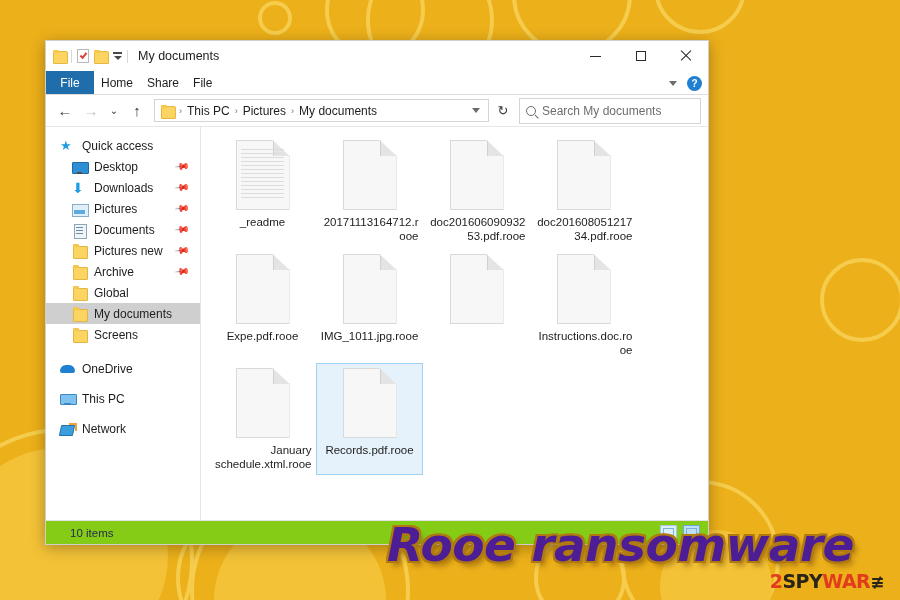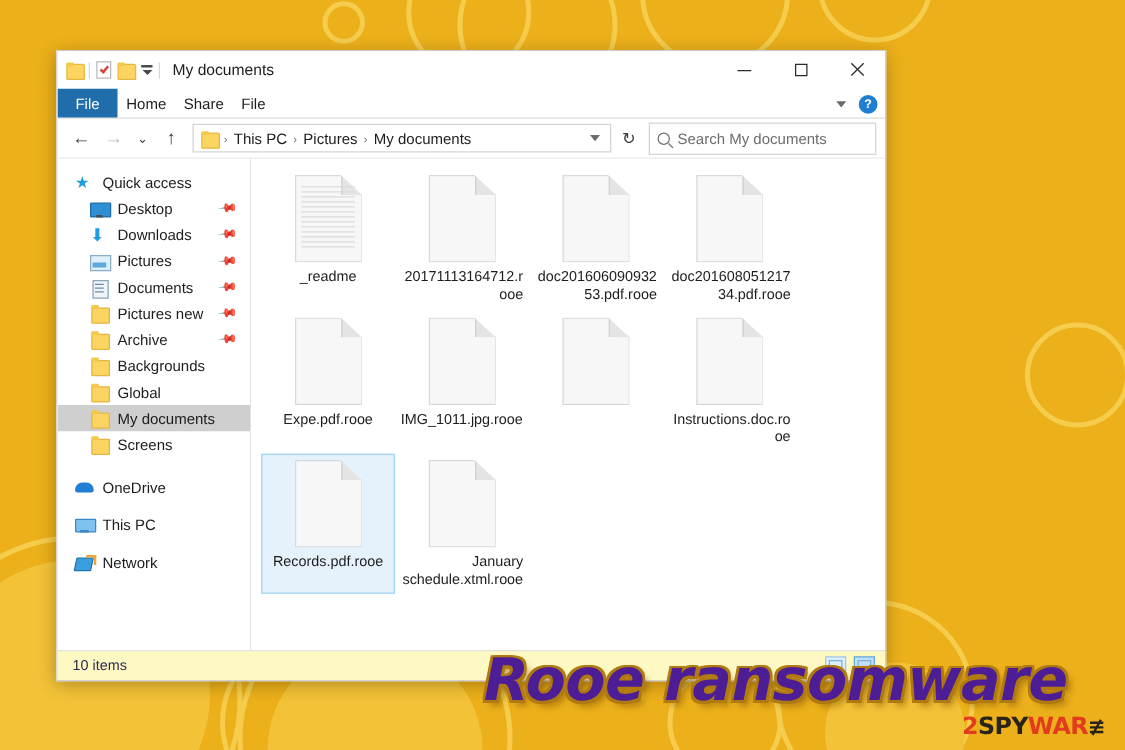--- a/index.html
+++ b/index.html
@@ -292,23 +292,23 @@
   .page-lines i:first-child { margin-top: 3px; }
   .file-label {
     font-size: 11.5px; color: #1d1d1d; text-align: right;
     line-height: 13.5px; word-break: break-word; max-width: 98px;
   }
 
   
   .statusbar {
     height: 24px; flex: 0 0 24px;
     border-top: 1px solid #e2e2e2;
-    background: #fef9c3;
+    background: #84cc16;
     display: flex; align-items: center;
-    padding: 0 12px; position: relative;
+    padding: 0 24px; position: relative;
   }
   .status-text { font-size: 11.5px; color: #2a2a4f; }
   .view-btns {
     position: absolute; right: 8px; top: 0; height: 24px;
     display: flex; align-items: center; gap: 6px;
   }
   .view-btn {
     width: 17px; height: 16px; border: 1px solid #a8c6de; background: #ddeefb;
     position: relative;
   }
@@ -474,24 +474,20 @@
         <span>Pictures new</span>
         <span class="pin">📌</span>
       </div>
       <div class="nav-item indent">
         <span class="ico ico-folder"></span>
         <span>Archive</span>
         <span class="pin">📌</span>
       </div>
       <div class="nav-item indent">
         <span class="ico ico-folder"></span>
-        <span>Backgrounds</span>
-      </div>
-      <div class="nav-item indent">
-        <span class="ico ico-folder"></span>
         <span>Global</span>
       </div>
       <div class="nav-item indent selected">
         <span class="ico ico-folder"></span>
         <span>My documents</span>
       </div>
       <div class="nav-item indent">
         <span class="ico ico-folder"></span>
         <span>Screens</span>
       </div>
@@ -590,34 +586,34 @@
         </div>
 
         <div class="file-item">
           <div class="file-thumb">
             <div class="page"></div>
               <div class="page-fold"></div>
           </div>
           <div class="file-label">Instructions.doc.rooe</div>
         </div>
 
+        <div class="file-item">
+          <div class="file-thumb">
+            <div class="page"></div>
+              <div class="page-fold"></div>
+          </div>
+          <div class="file-label">January schedule.xtml.rooe</div>
+        </div>
+
         <div class="file-item selected">
           <div class="file-thumb">
             <div class="page"></div>
               <div class="page-fold"></div>
           </div>
           <div class="file-label">Records.pdf.rooe</div>
-        </div>
-
-        <div class="file-item">
-          <div class="file-thumb">
-            <div class="page"></div>
-              <div class="page-fold"></div>
-          </div>
-          <div class="file-label">January schedule.xtml.rooe</div>
         </div>
 
       </div>
     </div>
   </div>
 
   <div class="statusbar">
     <span class="status-text">10 items</span>
     <div class="view-btns">
       <span class="view-btn">

